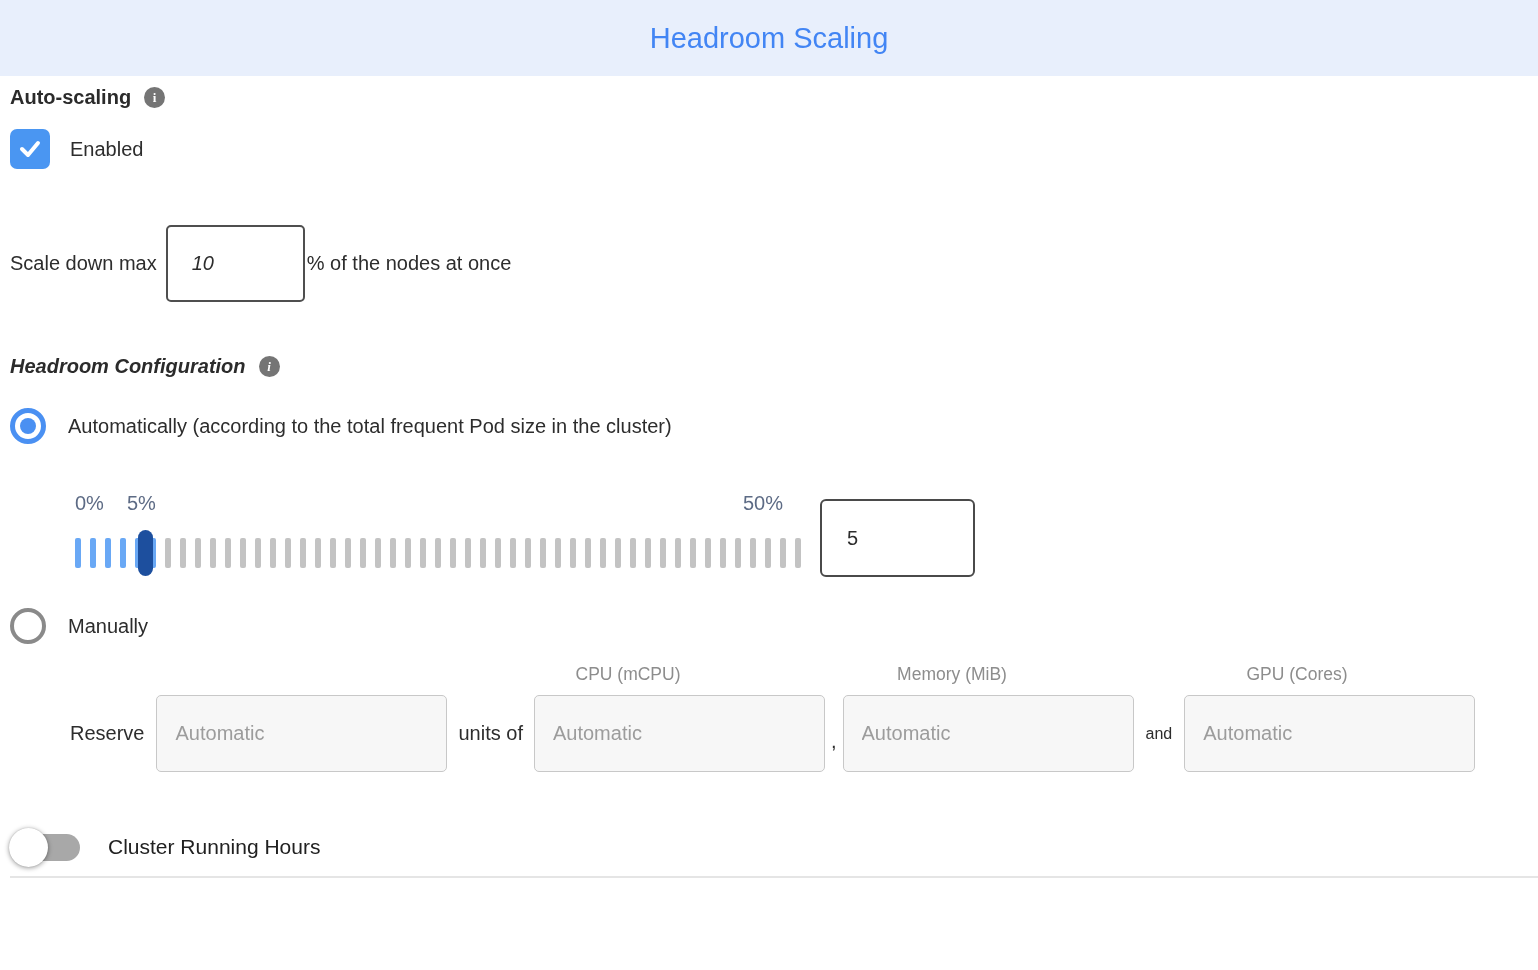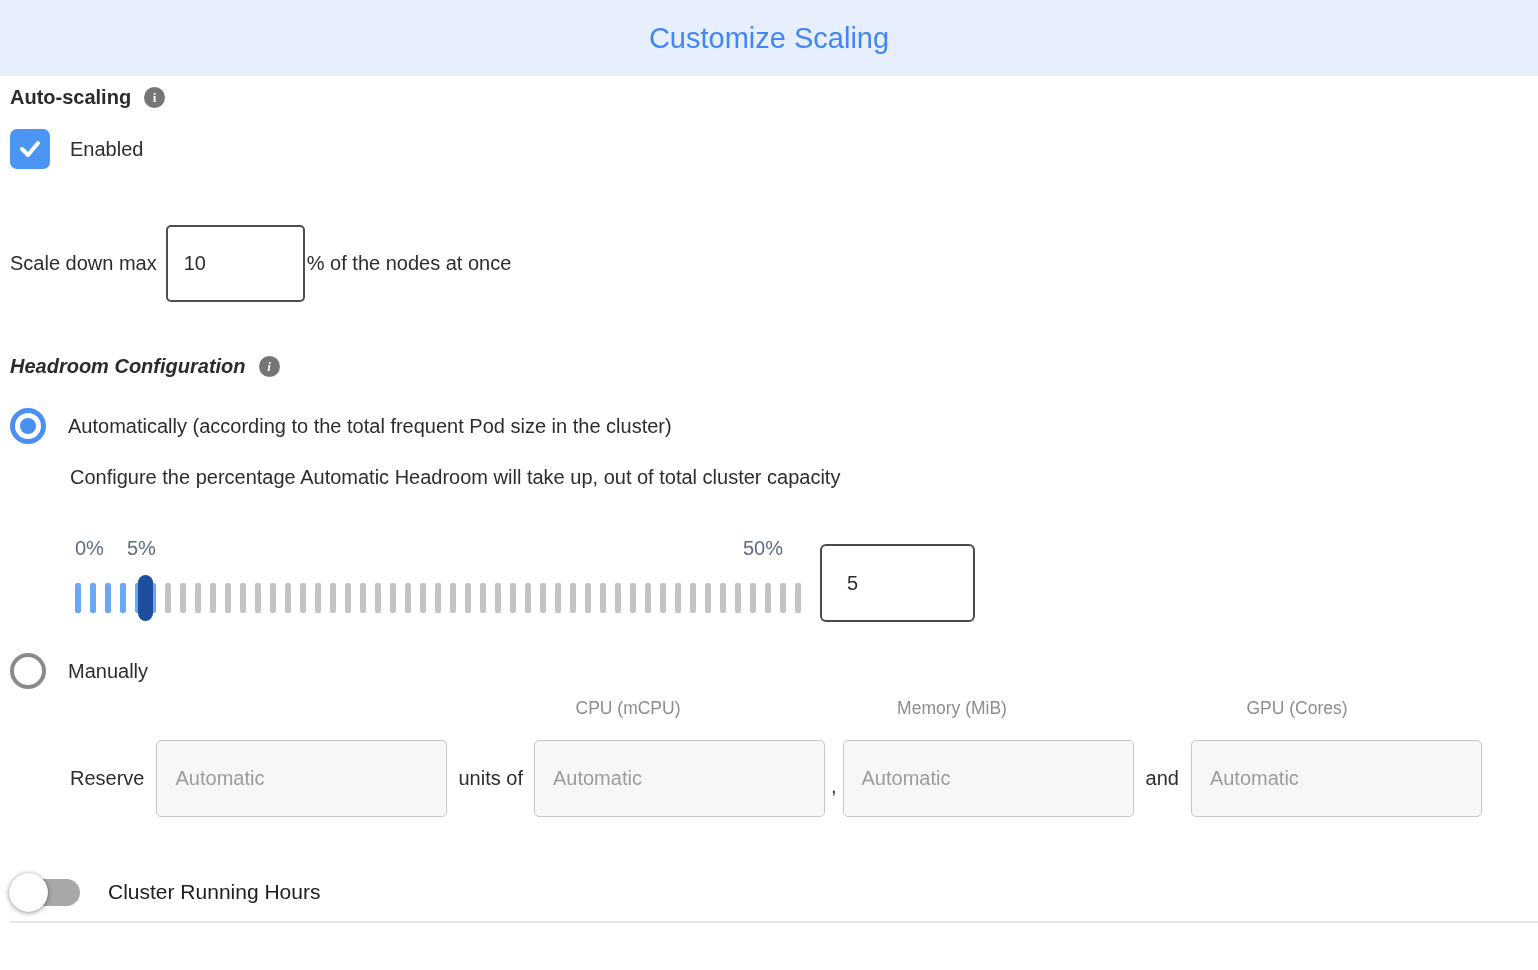--- a/index.html
+++ b/index.html
@@ -45,23 +45,24 @@
   .checkbox svg { display: block; }
   .checkbox-label { margin-left: 20px; font-size: 20px; }
 
   
   .scale-row { margin-top: 56px; display: flex; align-items: center; }
   .scale-label { font-size: 20px; }
   .scale-input {
     margin-left: 9px;
     width: 139px; height: 77px;
     border: 2px solid #4f4f4f; border-radius: 5px;
-    font-size: 20px; padding-left: 16px;
+    font-size: 20px; padding-left: 24px;
     font-family: inherit; color: #2d2d2d; background: #fff;
     outline: none;
+    font-style: italic;
   }
   .scale-suffix { font-size: 20px; margin-left: 2px; }
 
   .headroom-label-row { margin-top: 53px; font-style: italic; }
 
   
   .radio-row { margin-top: 30px; display: flex; align-items: center; height: 36px; }
   .radio {
     width: 36px; height: 36px; border-radius: 50%;
     flex: 0 0 36px;
@@ -105,21 +106,21 @@
     font-size: 20px; padding-left: 25px;
     font-family: inherit; color: #2d2d2d; background: #fff;
     outline: none;
   }
 
   .manually-row { margin-top: 31px; }
 
   
   .col-headers { position: relative; height: 24px; margin-top: 9px; }
   .col-headers span {
-    position: absolute; top: 0; transform: translateX(-50%);
+    position: absolute; top: 11px; transform: translateX(-50%);
     font-size: 17.5px; color: #8d8d8d; white-space: nowrap;
   }
   .col-cpu { left: 618px; }
   .col-mem { left: 942px; }
   .col-gpu { left: 1287px; }
 
   
   .reserve-row { margin-top: 18px; display: flex; align-items: center; padding-left: 60px; }
   .reserve-label { font-size: 20px; }
   .reserve-input {
@@ -127,21 +128,21 @@
     background: #f7f7f7;
     border: 1px solid #c8c8c8; border-radius: 5px;
     font-size: 20px; padding-left: 18px;
     font-family: inherit; color: #2d2d2d;
     outline: none;
   }
   .reserve-input::placeholder { color: #9c9c9c; opacity: 1; }
   .reserve-input.first { margin-left: 12px; }
   .units-label { font-size: 20px; margin: 0 11px; }
   .comma { font-size: 20px; margin: 0 6px; position: relative; top: 8px; }
-  .and-label { font-size: 20px; margin: 0 12px; }
+  .and-label { font-size: 16px; margin: 0 12px; }
 
   
   .toggle-row { margin-top: 55px; display: flex; align-items: center; height: 40px; }
   .toggle { position: relative; width: 68px; height: 27px; margin-left: 2px; }
   .toggle-track {
     position: absolute; left: 0; top: 0;
     width: 68px; height: 27px; border-radius: 14px;
     background: #a8a8a8;
   }
   .toggle-knob {
@@ -151,21 +152,21 @@
     box-shadow: 0 1px 5px rgba(0,0,0,0.40), 0 0 1px rgba(0,0,0,0.25);
   }
   .toggle-label { margin-left: 28px; font-size: 21px; color: #212121; }
 
   .bottom-divider { margin-top: 9px; width: 100%; border-top: 2px solid #e5e5e5; }
 </style>
 </head>
 <body>
 
 <div class="header">
-  <div class="title">Customize Scaling</div>
+  <div class="title">Headroom Scaling</div>
 </div>
 
 <div class="content">
 
   <div class="section-label-row row-auto-label">
     <span class="section-label">Auto-scaling</span>
     <span class="info-icon"></span>
   </div>
 
   <div class="checkbox-row">
@@ -190,21 +191,20 @@
     <span class="info-icon"></span>
   </div>
 
   <div class="radio-row">
     <div class="radio selected">
         <div class="dot"></div>
       </div>
     <span class="radio-label">Automatically (according to the total frequent Pod size in the cluster)</span>
   </div>
 
-  <div class="radio-desc">Configure the percentage Automatic Headroom will take up, out of total cluster capacity</div>
 
   <div class="slider-section">
     <div class="slider-block">
       <div class="slider-labels">
         <span class="lbl-min">0%</span>
         <span class="lbl-cur">5%</span>
         <span class="lbl-max">50%</span>
       </div>
       <div class="slider-ticks-wrap">
         <div class="slider-ticks">

